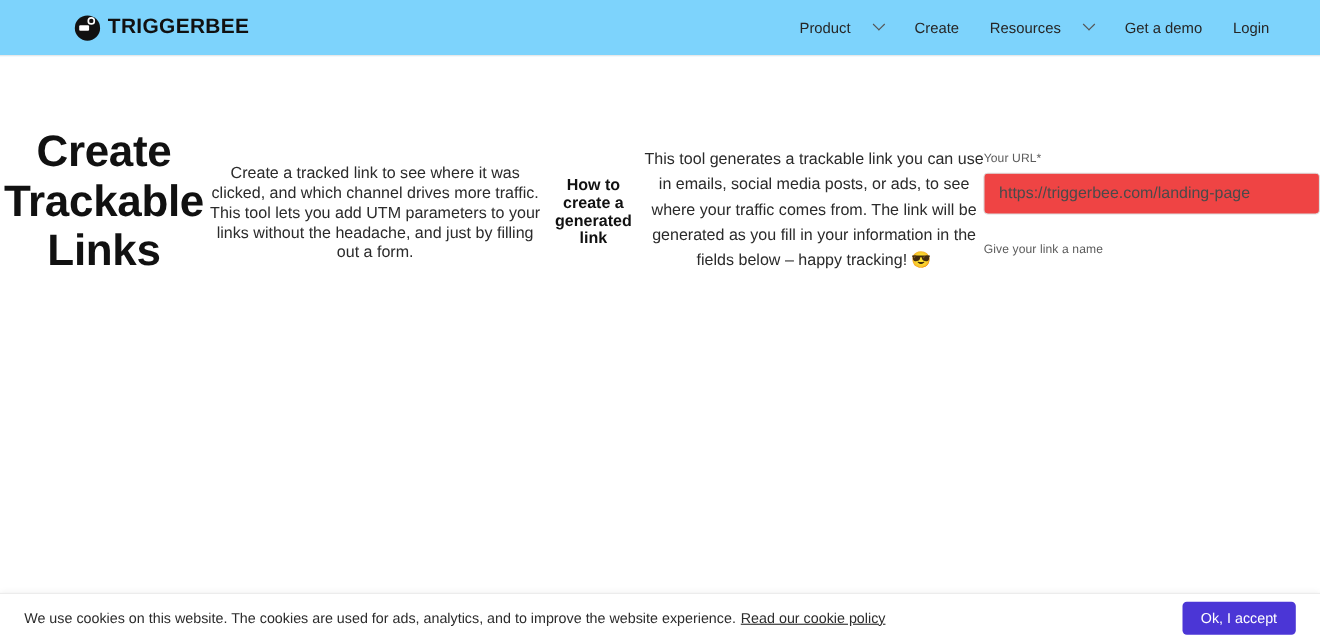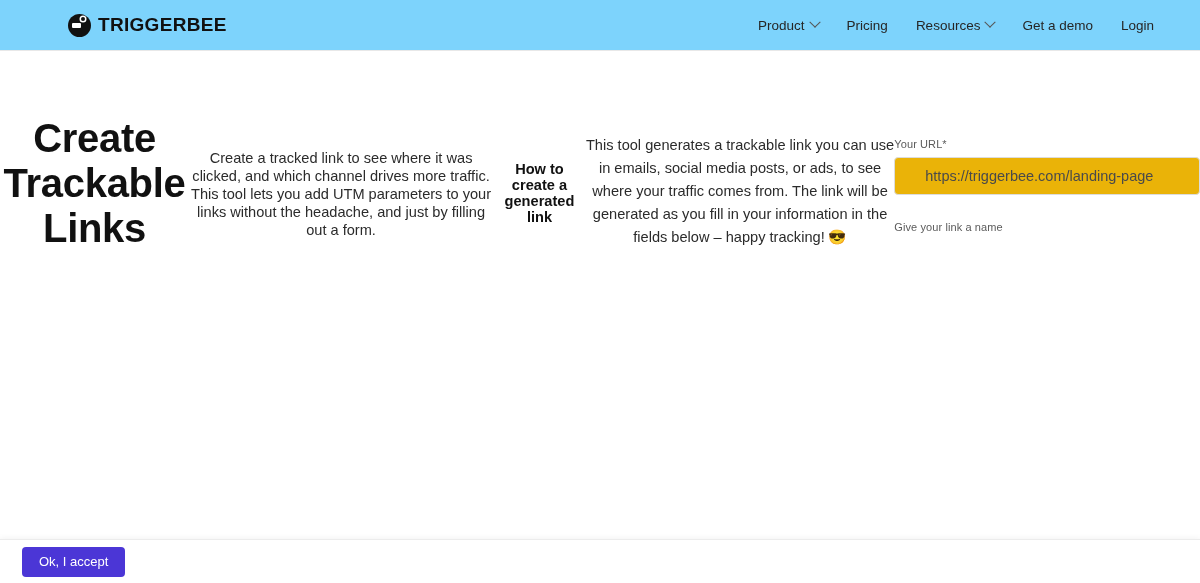--- a/index.html
+++ b/index.html
@@ -68,21 +68,21 @@
   .nav {
     display: flex;
     align-items: center;
     gap: 28px;
   }
   .nav-item {
     font-size: 13.5px;
     color: #262626;
     display: flex;
     align-items: center;
-    gap: 6px;
+    gap: 22px;
     cursor: pointer;
     white-space: nowrap;
   }
   .chev {
     display: inline-block;
     width: 8px;
     height: 8px;
     border-right: 1.4px solid #555;
     border-bottom: 1.4px solid #555;
     transform: rotate(45deg) translate(-2px, -2px);
@@ -135,22 +135,22 @@
     font-size: 11px;
     color: #5b5b5b;
     letter-spacing: 0.1px;
     margin-bottom: 7px;
   }
   .text-input {
     width: 100%;
     height: 38px;
     border: 1px solid #dcdcdc;
     border-radius: 4px;
-    background: #eab308;
-    padding: 0 30px;
+    background: #ef4444;
+    padding: 0 13px;
     font-family: "Liberation Sans", sans-serif;
     font-size: 14.5px;
     color: #3a3a3a;
   }
   .text-input::placeholder { color: #4a4a4a; }
   .field-group { margin-bottom: 26px; }
   .input-narrow { width: 348px; }
 
   
   .cookie-bar {
@@ -197,21 +197,21 @@
   <div class="logo">
     <span class="logo-mark"></span>
     <span class="logo-text">TRIGGERBEE</span>
   </div>
   <nav class="nav">
     <div class="nav-item">
       <span>Product</span>
       <span class="chev"></span>
     </div>
     <div class="nav-item">
-      <span>Pricing</span>
+      <span>Create</span>
     </div>
     <div class="nav-item">
       <span>Resources</span>
       <span class="chev"></span>
     </div>
     <div class="nav-item">
       <span>Get a demo</span>
     </div>
     <div class="nav-item">
       <span>Login</span>
@@ -231,14 +231,18 @@
       <input class="text-input" type="text" placeholder="https://triggerbee.com/landing-page" style="">
     </div>
 
     <div class="field-group">
       <div class="field-label">Give your link a name</div>
     </div>
   </div>
 </div>
 
 <div class="cookie-bar">
+  <div>
+    <span class="cookie-text">We use cookies on this website. The cookies are used for ads, analytics, and to improve the website experience.</span>
+    <span class="cookie-link">Read our cookie policy</span>
+  </div>
   <button class="cookie-btn" style="background: rgb(75, 54, 214);">Ok, I accept</button>
 </div>
 
 </body></html>

